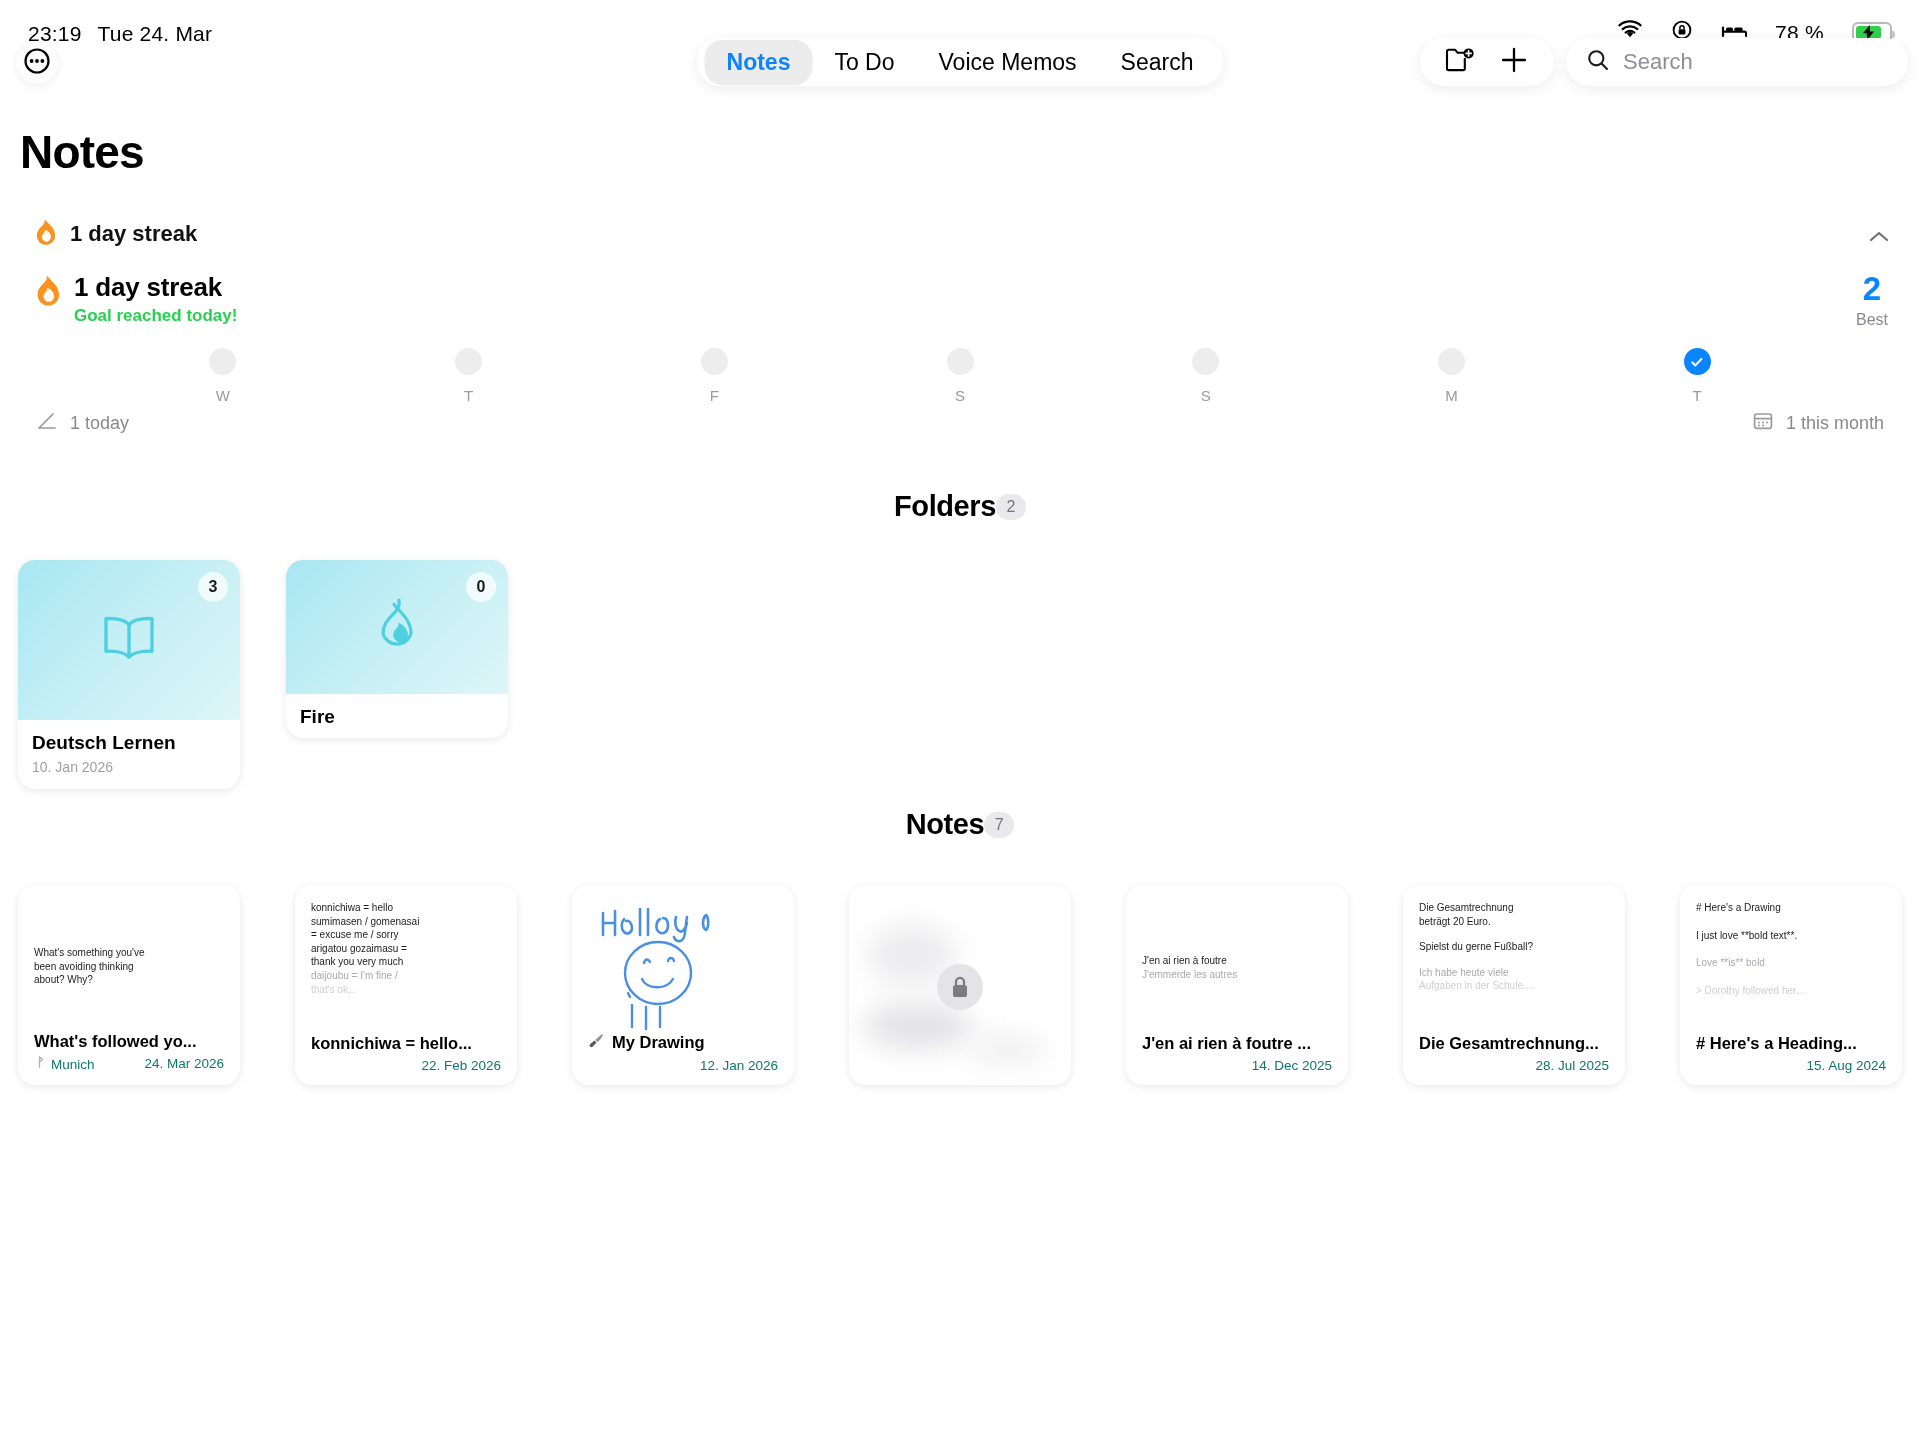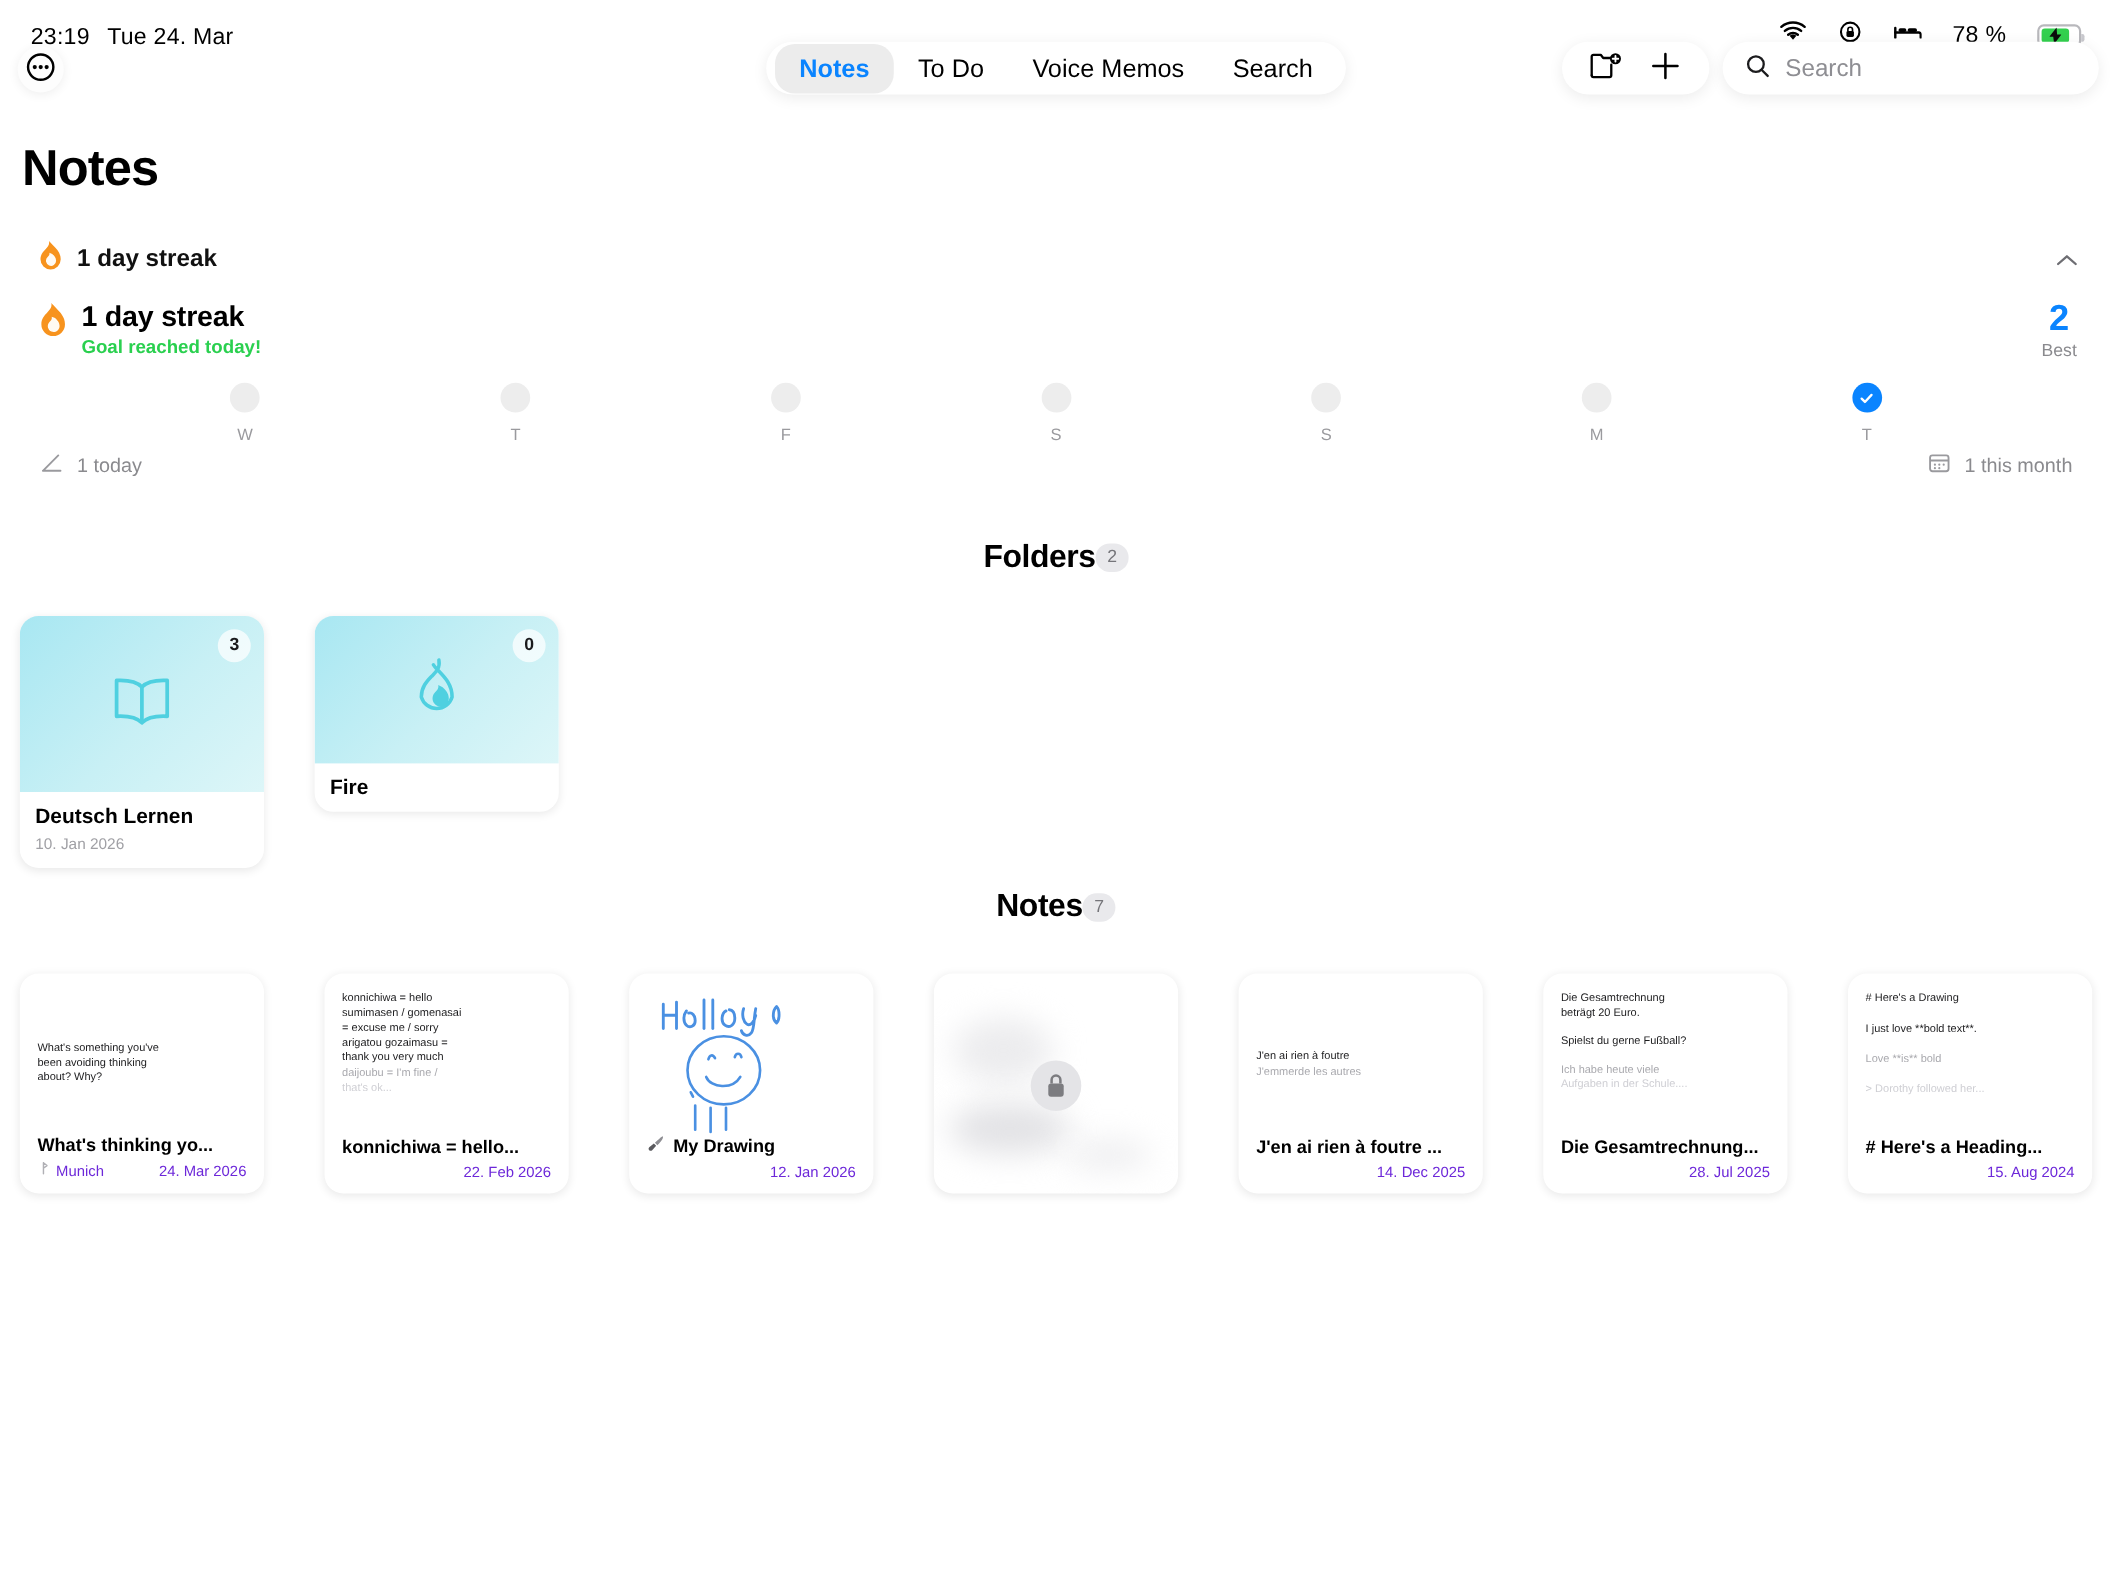--- a/index.html
+++ b/index.html
@@ -167,22 +167,22 @@
   .note-line { display: block; }
   .fade1 { color: #a9a9ae; }
   .fade2 { color: #cfcfd4; }
   .note-foot { margin-top: auto; }
   .note-title {
     font-size: 16.5px; font-weight: 700; color: #000;
     white-space: nowrap; overflow: hidden; text-overflow: ellipsis;
     display: flex; align-items: center; gap: 7px;
   }
   .note-sub {
-    display: flex; align-items: center; justify-content: space-between;
-    margin-top: 5px; font-size: 13.5px; color: #6d28d9;
+    display: flex; align-items: flex-start; justify-content: space-between;
+    margin-top: 5px; font-size: 13.5px; color: #0f766e;
   }
   .note-loc { display: flex; align-items: center; gap: 6px; }
   .note-date { margin-left: auto; }
   .note.locked { align-items: center; justify-content: center; }
   .lock-blob {
     position: absolute; border-radius: 50%; background: #ececee; filter: blur(14px);
   }
   .lock-circle {
     width: 46px; height: 46px; border-radius: 50%; background: #e4e4e7;
     display: flex; align-items: center; justify-content: center; z-index: 2;
@@ -425,21 +425,21 @@
 
   <div class="note">
     <div class="note-body centered">
       <div>
         <span class="note-line">What's something you've</span>
         <span class="note-line">been avoiding thinking</span>
         <span class="note-line">about? Why?</span>
       </div>
     </div>
     <div class="note-foot">
-      <div class="note-title">What's thinking yo...</div>
+      <div class="note-title">What's followed yo...</div>
       <div class="note-sub">
         <span class="note-loc">
           <span>
             <svg width="11" height="14" viewBox="0 0 11 14">
                 <path d="M5.5 1v10M5.5 1l3.2 2.6-3.2 2.4" stroke="#b0b0b5" stroke-width="1.3" fill="none" stroke-linecap="round" stroke-linejoin="round"></path>
               </svg>
           </span>
           <span>Munich</span>
         </span>
         <span class="note-date">24. Mar 2026</span>

